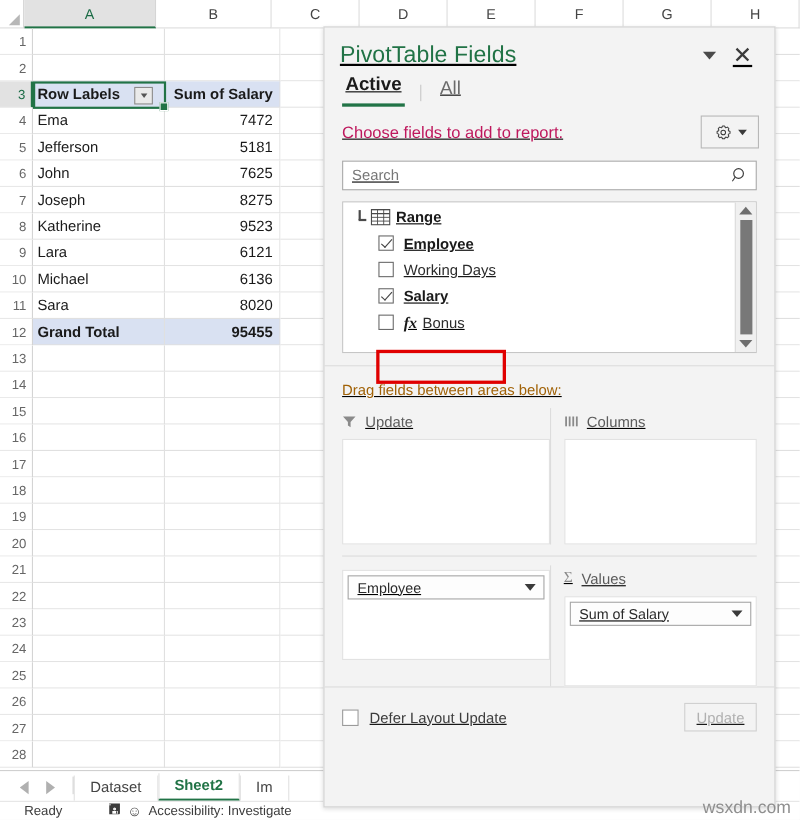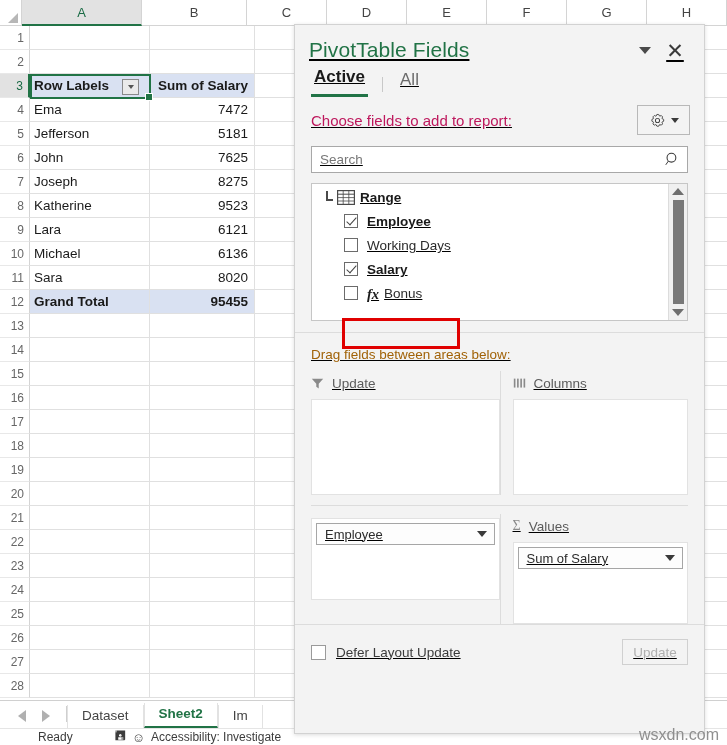--- a/index.html
+++ b/index.html
@@ -65,21 +65,21 @@
   .tabsep { width: 1px; height: 16px; background: #cfcfcf; margin-bottom: 6px; }
   .sheettab { padding: 3px 14px 5px 14px; font-size: 13.5px; color: #444; cursor: default;
               border-left: 1px solid #e2e2e2; border-right: 1px solid #e2e2e2; }
   .sheettab.active { color: #217346; font-weight: bold; border-bottom: 2px solid #217346;
                      background: #fff; }
 
   
   #statusbar { position: absolute; left: 0; top: 728px; width: 727px; height: 17px;
                background: #ffffff; border-top: 1px solid #e5e5e5;
                display: flex; align-items: center; font-size: 12px; color: #3c3c3c; }
-  #statusbar .st { padding-left: 22px; margin-left: 16px; }
+  #statusbar .st { padding-left: 22px; }
   #statusbar .st2 { padding-left: 42px; display: flex; align-items: center; gap: 6px; }
   .accessibility-glyph { font-size: 13px; color: #3c3c3c; }
   .save-glyph { font-size: 13px; color: #3c3c3c; }
 
   
   #pivot-panel { position: absolute; left: 294px; top: 24px; width: 411px; height: 710px;
                  background: #f3f3f3; border: 1px solid #d2d2d2;
                  box-shadow: 0 1px 4px rgba(0,0,0,0.14); text-decoration: underline; }
   .pt-header { display: flex; align-items: center; padding: 12px 14px 2px 14px; }
   .pt-title { font-size: 21px; color: #217346; flex: 1; letter-spacing: 0.1px; }

